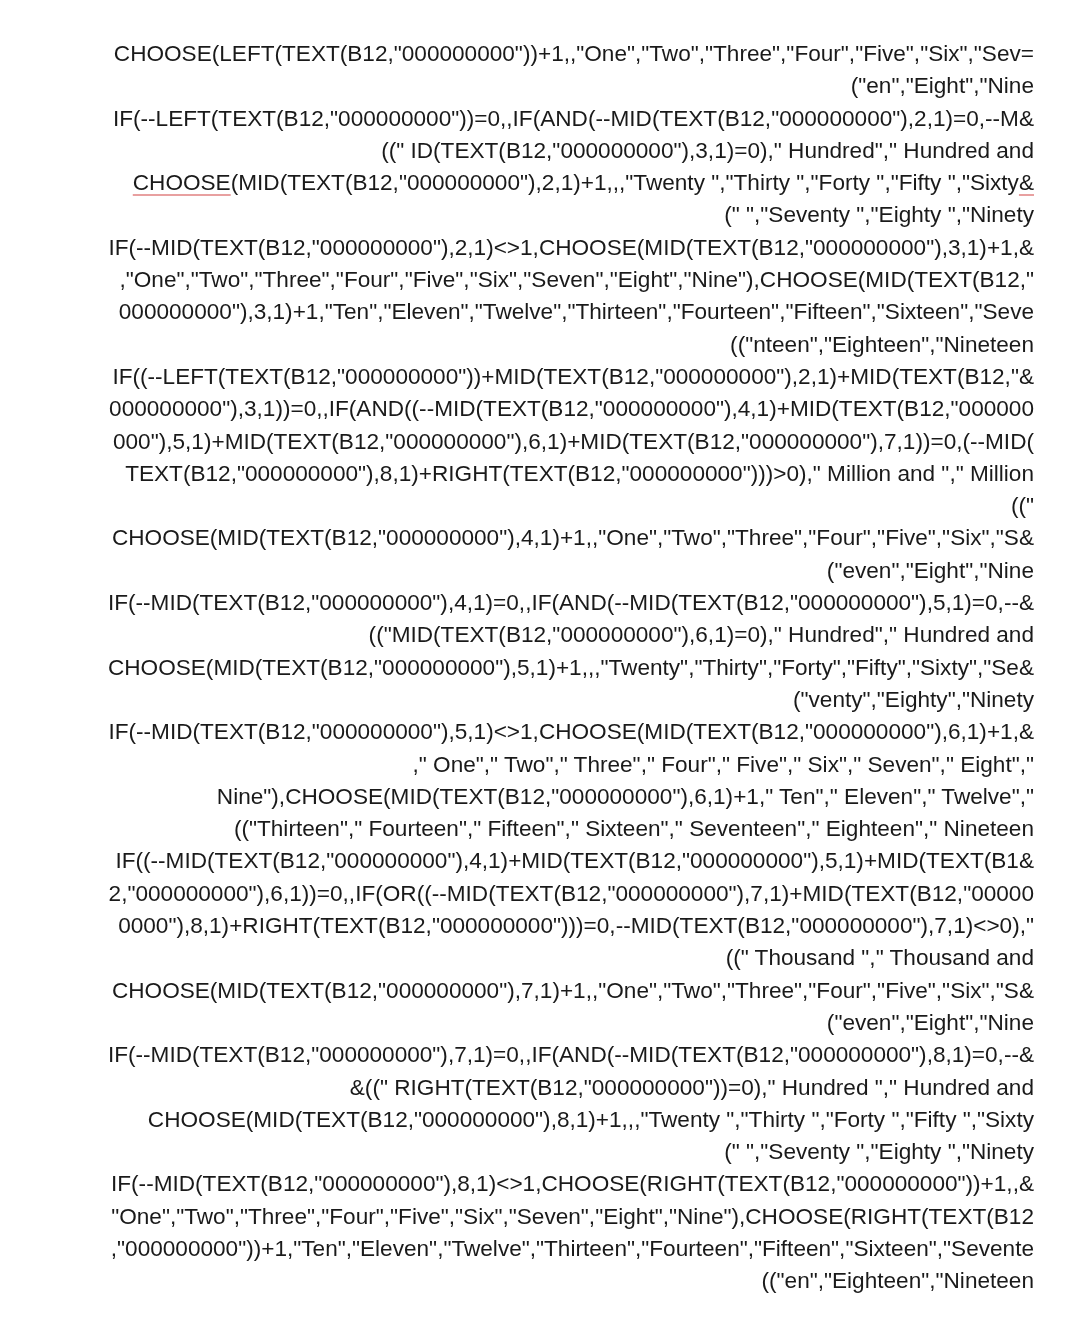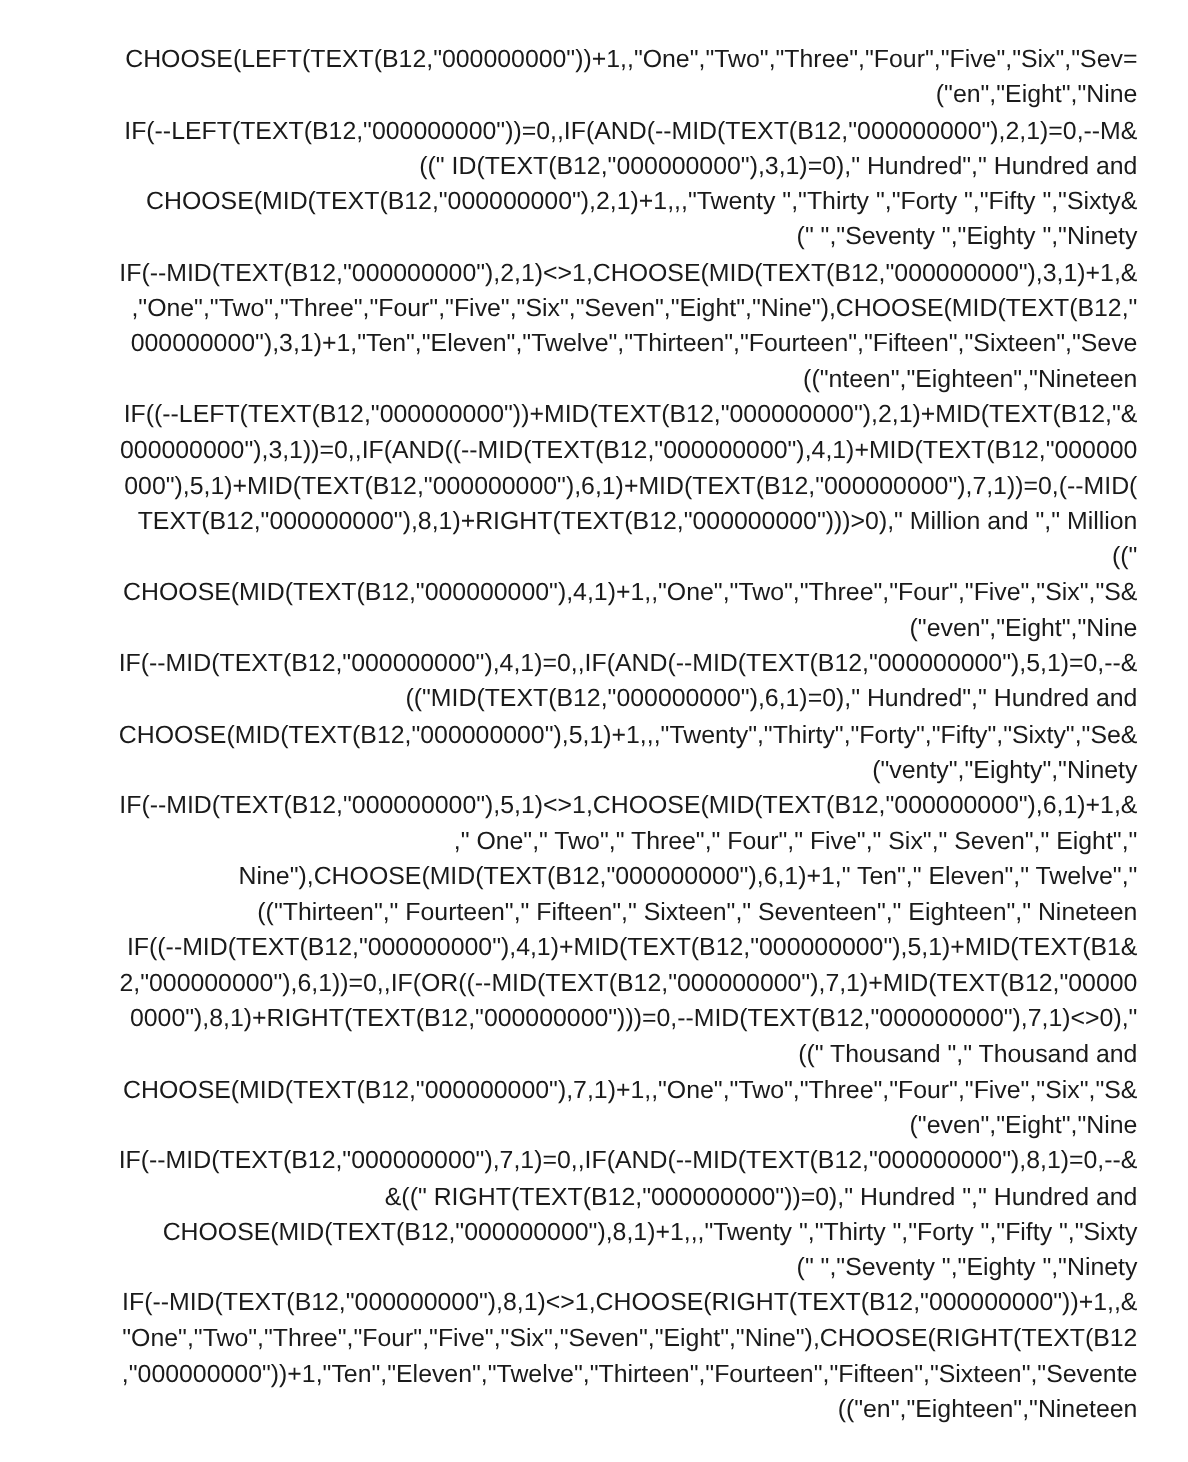--- a/index.html
+++ b/index.html
@@ -23,20 +23,21 @@
       line-height: 32.3px;
       color: #1a1a1a;
       text-align: right;
     }
     .line {
       display: block;
       white-space: pre;
       height: 32.3px;
     }
     .squiggle {
+      text-decoration: underline;
       text-decoration-color: #e8a0a0;
       text-decoration-thickness: 1.5px;
       text-underline-offset: 4px;
     }
   </style>
 </head>
 <body>
 
 <div class="doc">
   <span class="line">CHOOSE(LEFT(TEXT(B12,"000000000"))+1,,"One","Two","Three","Four","Five","Six","Sev=</span>

